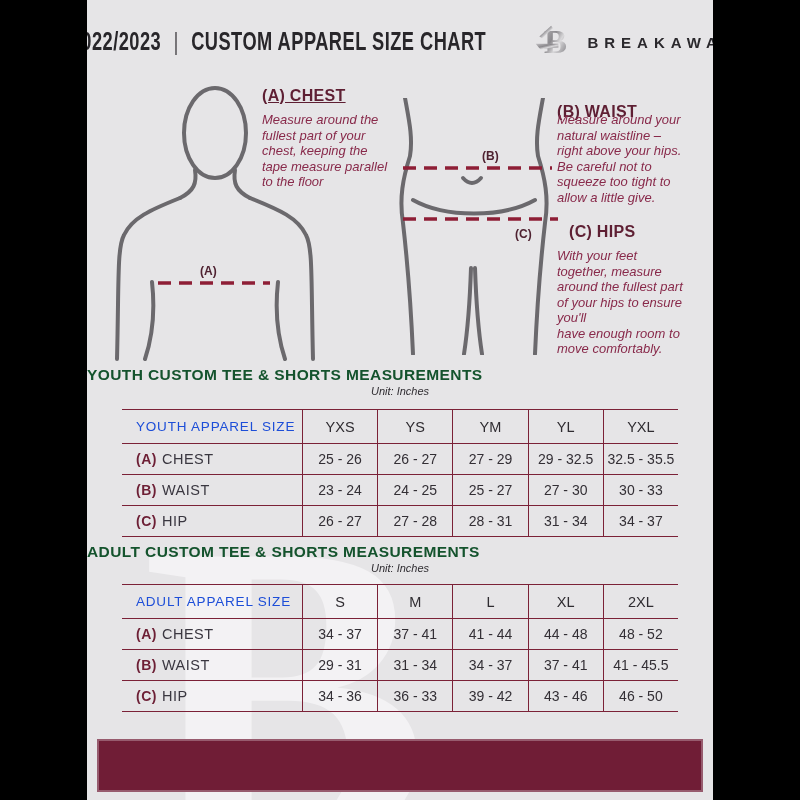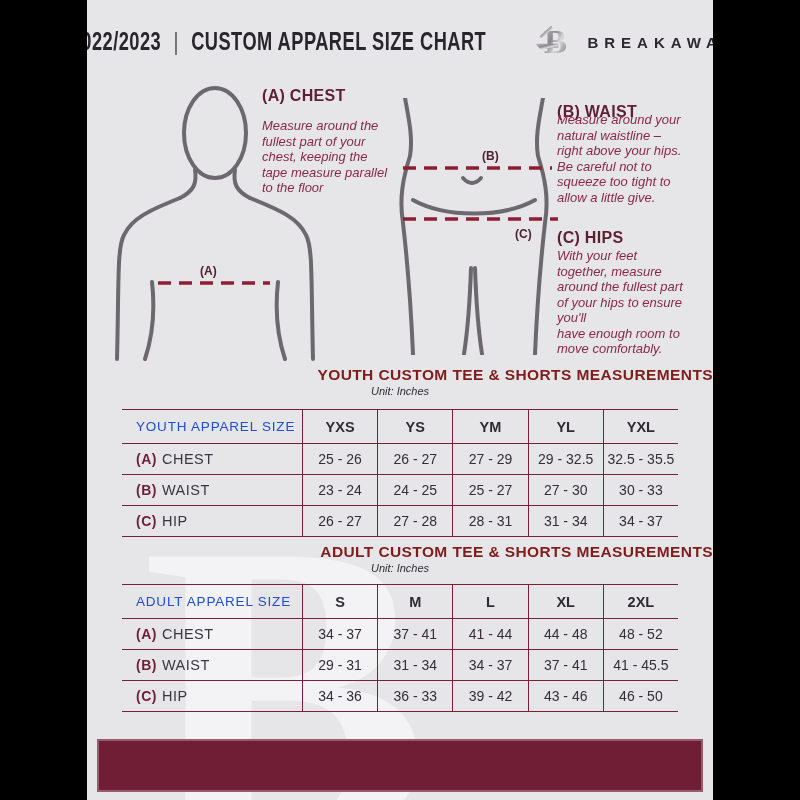--- a/index.html
+++ b/index.html
@@ -24,33 +24,33 @@
   .figures{position:absolute;top:85px;left:0;width:626px;height:280px;z-index:2;}
   .figsvg{position:absolute;}
   .guide-h{position:absolute;font-weight:700;font-size:16px;color:#5e1f33;letter-spacing:.3px;white-space:nowrap;}
   .guide-d{position:absolute;font-style:italic;font-size:13px;line-height:15.5px;color:#88294a;
            white-space:pre-line;width:165px;}
   .marker{font:700 12px "Liberation Sans",sans-serif;fill:#4e2130;}
   .outline{fill:none;stroke:#6b696d;stroke-width:4;stroke-linecap:round;}
   .dash{stroke:#8e1e36;stroke-width:3.5;stroke-dasharray:13 8;}
 
   
-  .tbl-title{position:absolute;width:100%;text-align:right;font-weight:700;font-size:15.5px;
-             letter-spacing:.4px;color:#7f1d1d;z-index:2;}
+  .tbl-title{position:absolute;width:100%;text-align:left;font-weight:700;font-size:15.5px;
+             letter-spacing:.4px;color:#14532d;z-index:2;}
   .tbl-unit{position:absolute;width:100%;text-align:center;font-style:italic;font-size:11px;
             color:#2f2c31;z-index:2;}
   .stbl{position:absolute;left:35px;width:556px;z-index:2;}
   .srow{display:grid;grid-template-columns:180px 1fr 1fr 1fr 1fr 1fr;border-top:1.6px solid #7b2137;}
   .srow:last-child{border-bottom:1.6px solid #7b2137;}
   .scell{height:30px;display:flex;align-items:center;justify-content:center;font-size:14px;color:#332f35;}
   .srow.head .scell{height:33px;}
   .scell:not(:first-child){border-left:1.6px solid #7b2137;}
   .scell.lbl{justify-content:flex-start;padding-left:14px;}
   .size-label{font-size:13.5px;letter-spacing:.8px;color:#1d4ed8;}
-  .size-head{font-weight:700;font-size:14.5px;color:#2f2c31;}
+  .size-head{font-weight:400;font-size:14.5px;color:#2f2c31;}
   .rp{font-weight:700;color:#6d1f35;margin-right:5px;letter-spacing:.5px;}
   .rl{color:#3a3740;letter-spacing:.5px;font-size:14.5px;}
 
   
   .footer-bar{position:absolute;left:10px;top:739px;width:606px;height:53px;background:#701d36;
               border:2px solid rgba(255,255,255,.28);box-sizing:border-box;z-index:3;}
 </style>
 </head>
 <body>
 
@@ -102,36 +102,36 @@
       <path class="outline" d="M 18 102 C 50 120, 108 120, 140 102" stroke-width="3.5"></path>
       <path class="outline" d="M 68 80 Q 77 90, 86 80" stroke-width="3"></path>
       <path class="outline" d="M 76 170 C 75 200, 73 230, 69 256" stroke-width="3"></path>
       <path class="outline" d="M 80 170 C 81 200, 83 230, 87 256" stroke-width="3"></path>
       <line class="dash" x1="8" y1="70" x2="157" y2="70"></line>
       <line class="dash" x1="8" y1="121" x2="163" y2="121"></line>
       <text class="marker" x="87" y="62">(B)</text>
       <text class="marker" x="120" y="140">(C)</text>
     </svg>
 
-    <div class="guide-h" style="left:175px;top:2px;">(A) CHEST</div>
-    <div class="guide-d" style="left:175px;top:33px;">Measure around the
+    <div class="guide-h" style="left:175px;top:2px;text-decoration:underline;">(A) CHEST</div>
+    <div class="guide-d" style="left:175px;top:27px;">Measure around the
 fullest part of your
 chest, keeping the
 tape measure parallel
 to the floor</div>
 
     <div class="guide-h" style="left:470px;top:2px;margin-top:16px;">(B) WAIST</div>
     <div class="guide-d" style="left:470px;top:27px;">Measure around your
 natural waistline –
 right above your hips.
 Be careful not to
 squeeze too tight to
 allow a little give.</div>
 
-    <div class="guide-h" style="left:470px;top:138px;margin-top:6px;">(C) HIPS</div>
+    <div class="guide-h" style="left:482px;top:138px;">(C) HIPS</div>
     <div class="guide-d" style="left:470px;top:163px;">With your feet
 together, measure
 around the fullest part
 of your hips to ensure
 you'll
 have enough room to
 move comfortably.</div>
   </div>
 
   <div class="tbl-title" style="top:366px;">YOUTH CUSTOM TEE &amp; SHORTS MEASUREMENTS</div>

